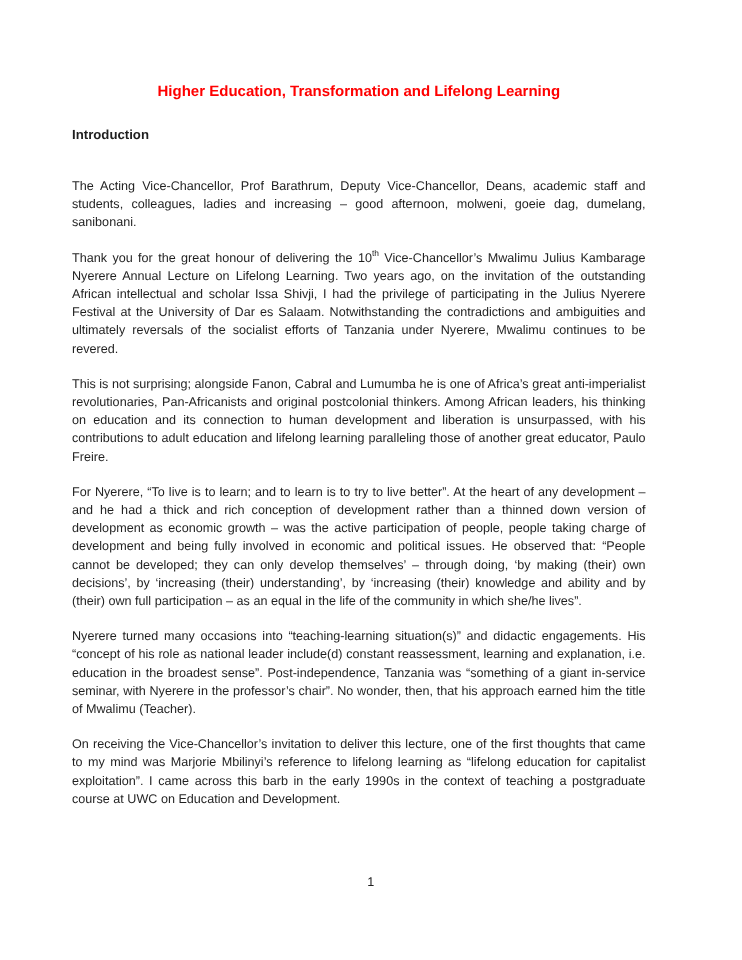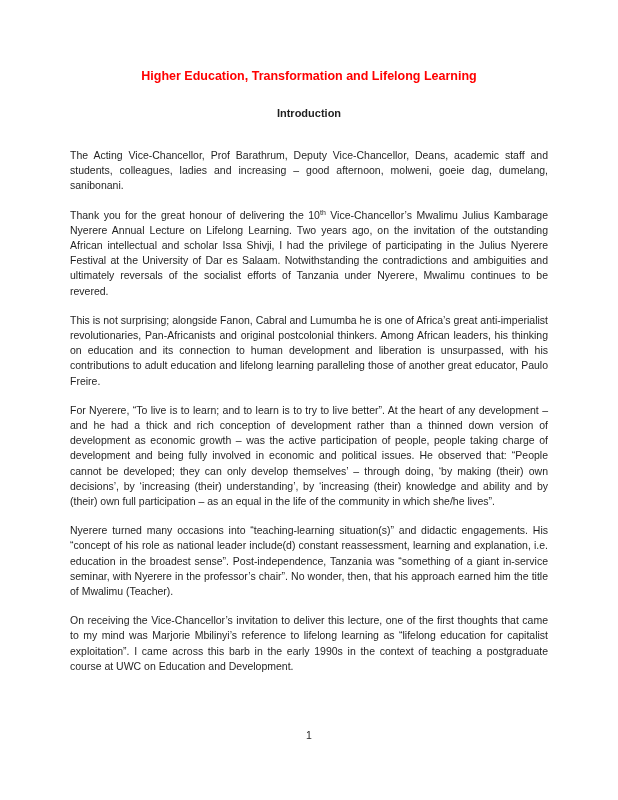--- a/index.html
+++ b/index.html
@@ -12,38 +12,37 @@
     width: 618px;
     height: 800px;
     background: #ffffff;
     font-family: "Liberation Sans", sans-serif;
     color: #1f1f1f;
     overflow: hidden;
     box-sizing: border-box;
   }
   .content {
     position: absolute;
-    left: 70px;
+    left: 60px;
     top: 68px;
     width: 478px;
   }
   .doc-title {
     font-size: 12.5px;
     font-weight: 700;
     color: #ff0000;
     text-align: center;
     line-height: 17px;
     margin: 0 0 21px 0;
   }
   .section-heading {
     font-size: 11px;
     font-weight: 700;
     line-height: 15px;
     margin: 0 0 27px 0;
-    text-align: center;
   }
   .body-para {
     font-size: 10.5px;
     line-height: 15.2px;
     text-align: justify;
     margin: 0 0 14px 0;
   }
   .body-para .sup {
     font-size: 7px;
     vertical-align: super;

